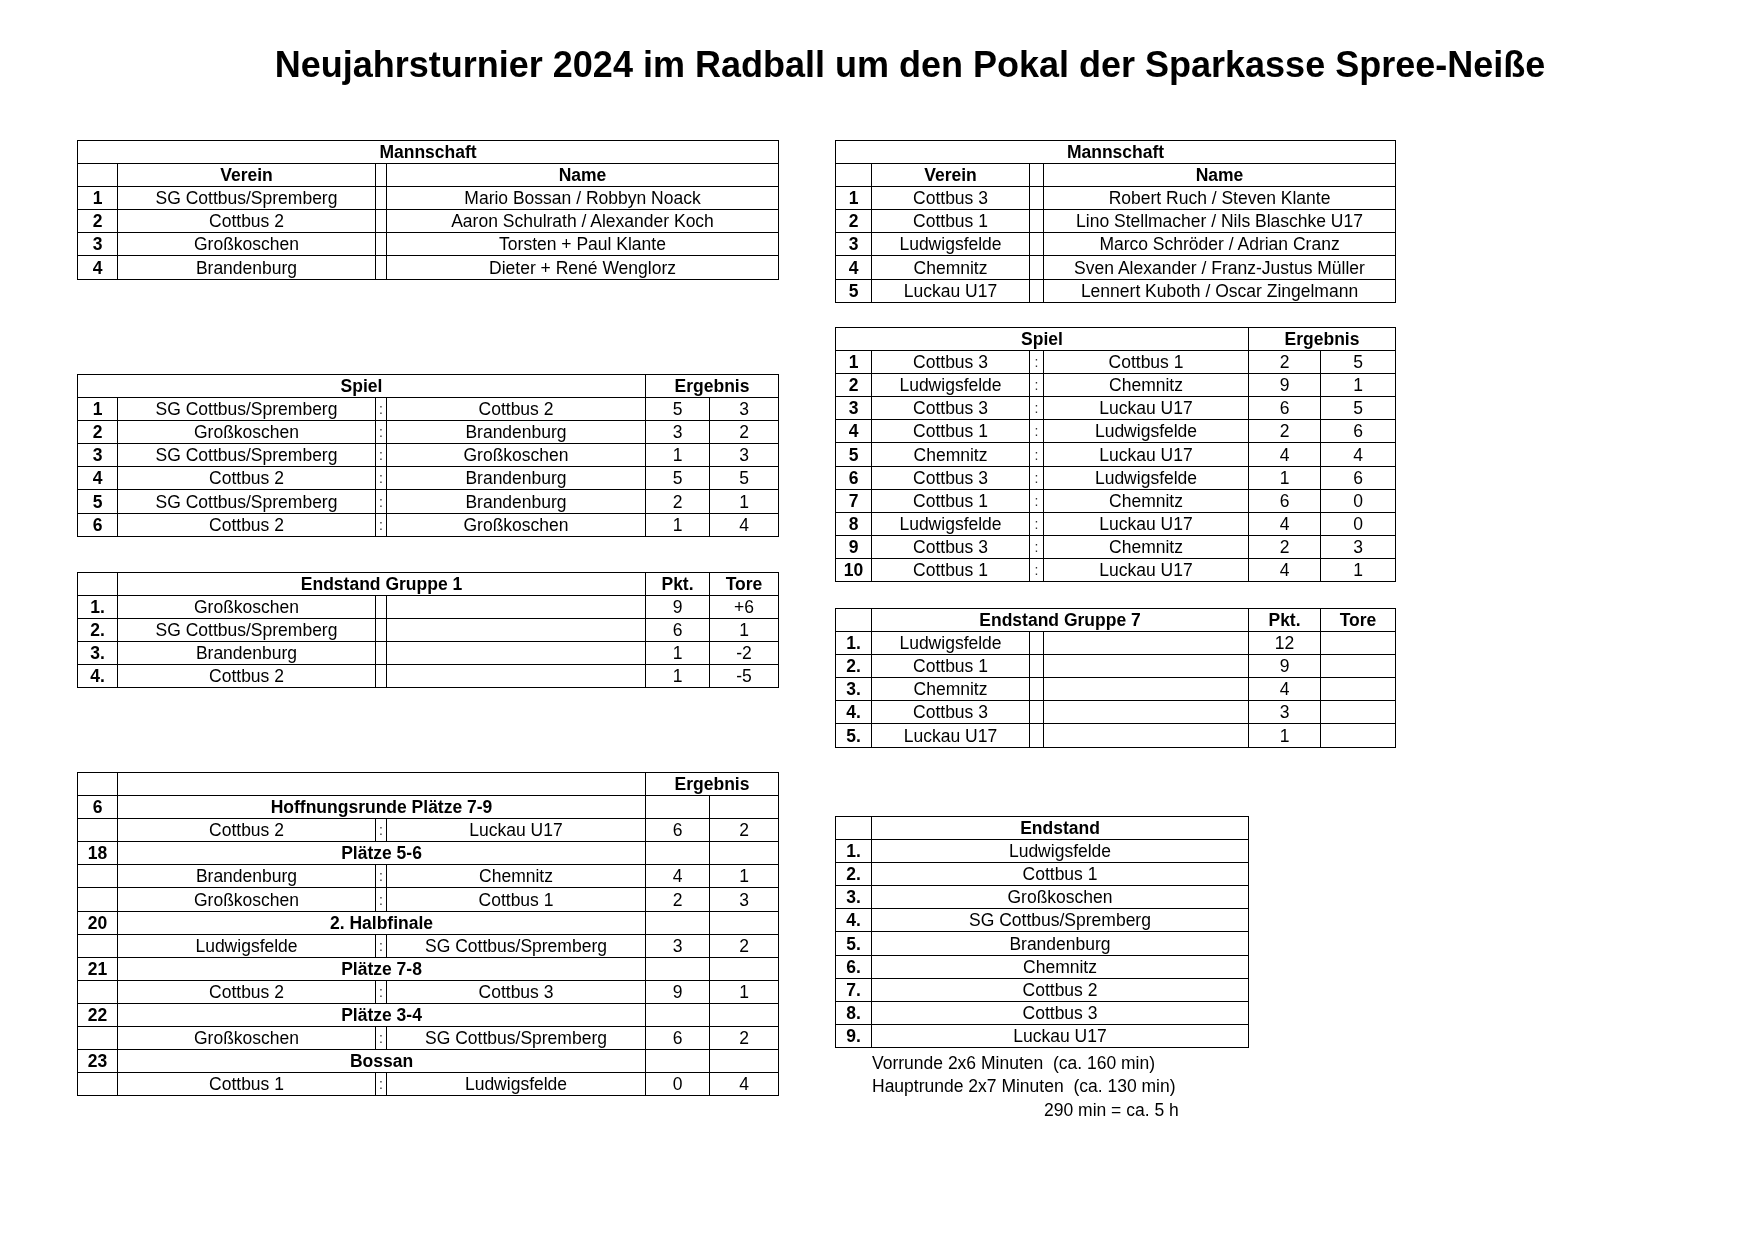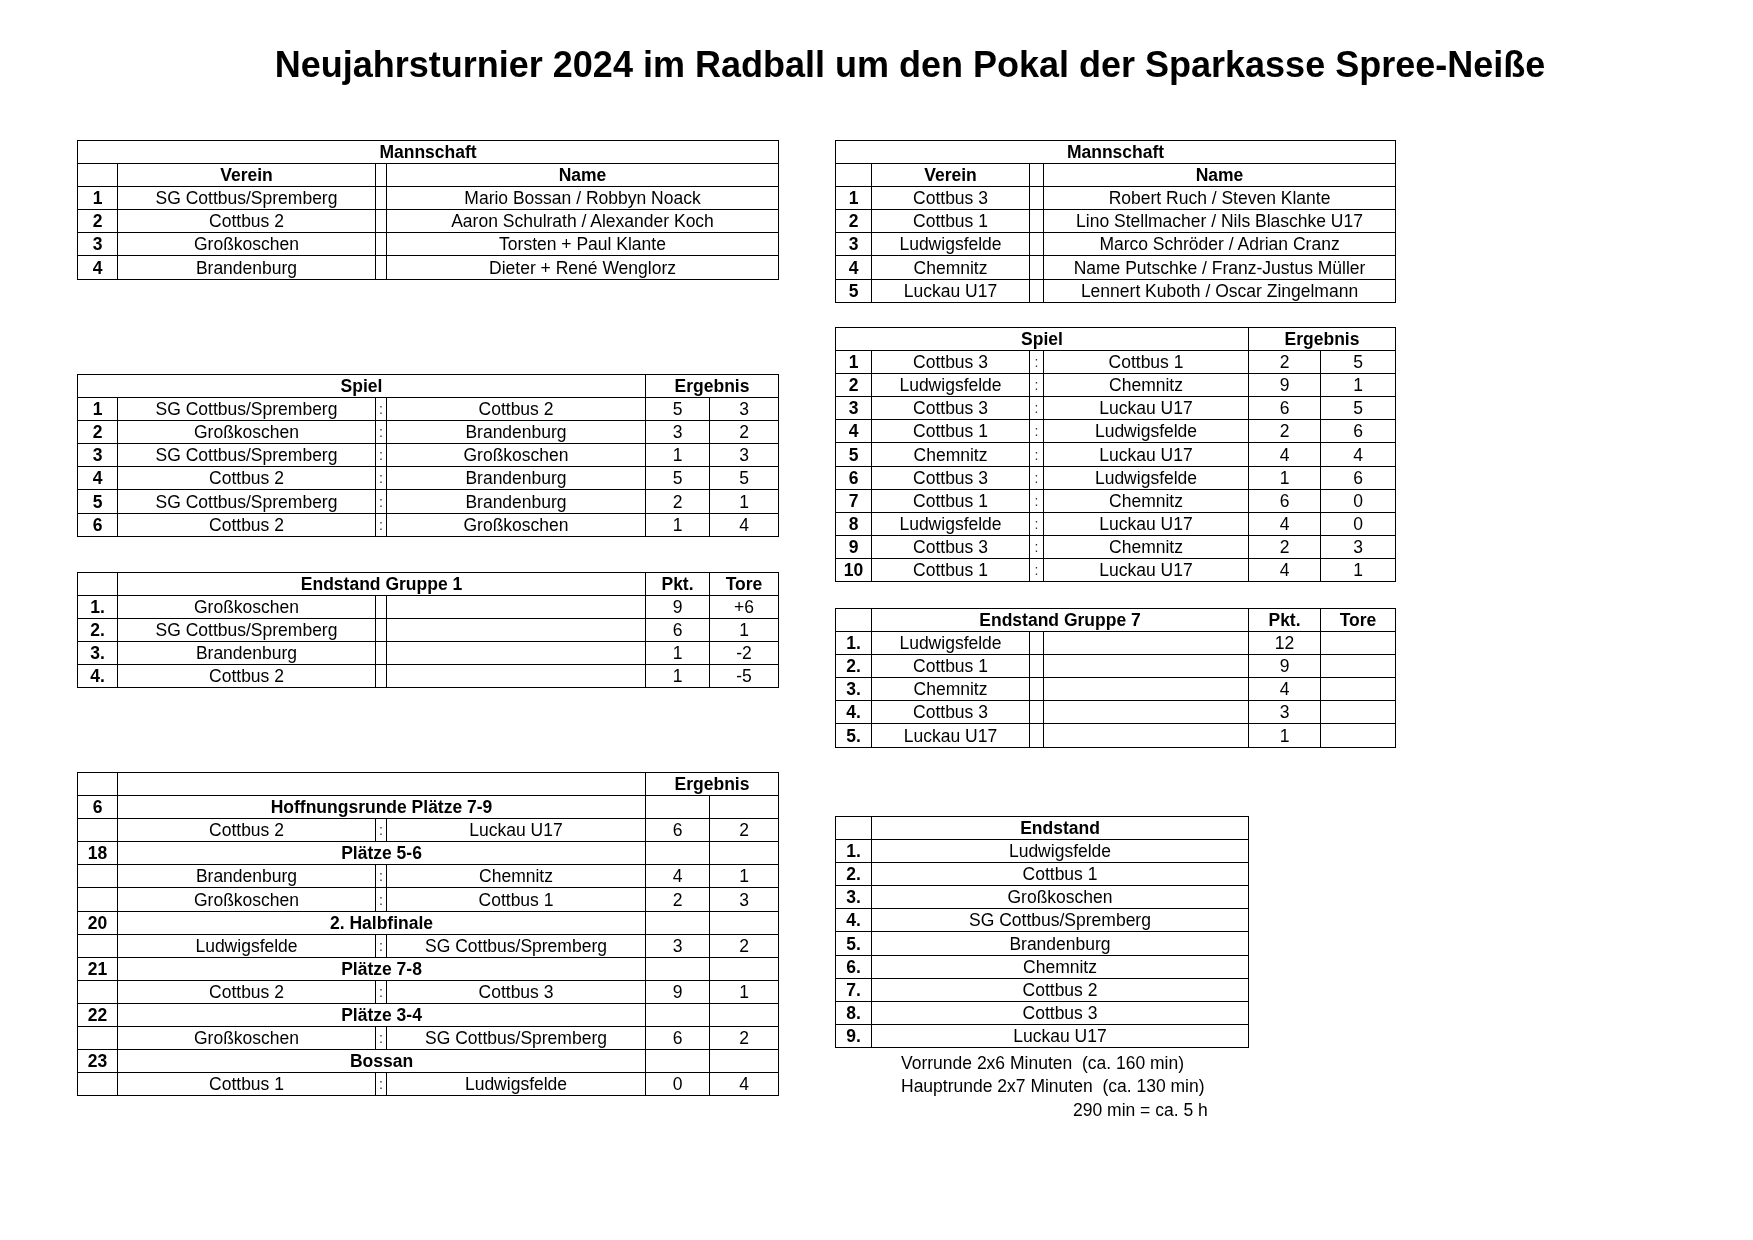--- a/index.html
+++ b/index.html
@@ -5,21 +5,21 @@
   html,body{margin:0;padding:0;background:#fff;}
   body{width:1753px;height:1240px;position:relative;overflow:hidden;font-family:"Liberation Sans",sans-serif;color:#000;}
   .title{position:absolute;left:0;top:44px;width:1820px;text-align:center;font-size:36px;font-weight:bold;letter-spacing:0px;}
   table{position:absolute;border-collapse:collapse;table-layout:fixed;font-size:17.5px;}
   td{border:1.3px solid #000;height:22.1px;padding:0;text-align:center;white-space:nowrap;overflow:hidden;line-height:22px;}
   td.b{font-weight:bold;}
   td.sep{font-size:14px;color:#333;}
   .L{left:77px;}
   .R{left:835px;}
   .notes{position:absolute;left:872px;top:1052px;font-size:17.5px;line-height:23.4px;}
-  .notes div{white-space:pre;margin-left:29px;}
+  .notes div{white-space:pre;}
   .notes .total{padding-left:172px;}
 </style>
 </head>
 <body>
 
 <div class="title">Neujahrsturnier 2024 im Radball um den Pokal der Sparkasse Spree-Neiße</div>
 
 <table class="L" style="top:140px;width:701px;">
   <colgroup>
       <col style="width:40px">
@@ -96,21 +96,21 @@
   <tr>
         <td class="b">3</td>
         <td>Ludwigsfelde</td>
         <td></td>
         <td>Marco Schröder / Adrian Cranz</td>
       </tr>
   <tr>
         <td class="b">4</td>
         <td>Chemnitz</td>
         <td></td>
-        <td>Name Putschke / Franz-Justus Müller</td>
+        <td>Sven Alexander / Franz-Justus Müller</td>
       </tr>
   <tr>
         <td class="b">5</td>
         <td>Luckau U17</td>
         <td></td>
         <td>Lennert Kuboth / Oscar Zingelmann</td>
       </tr>
 </tbody>
   </table>
 

